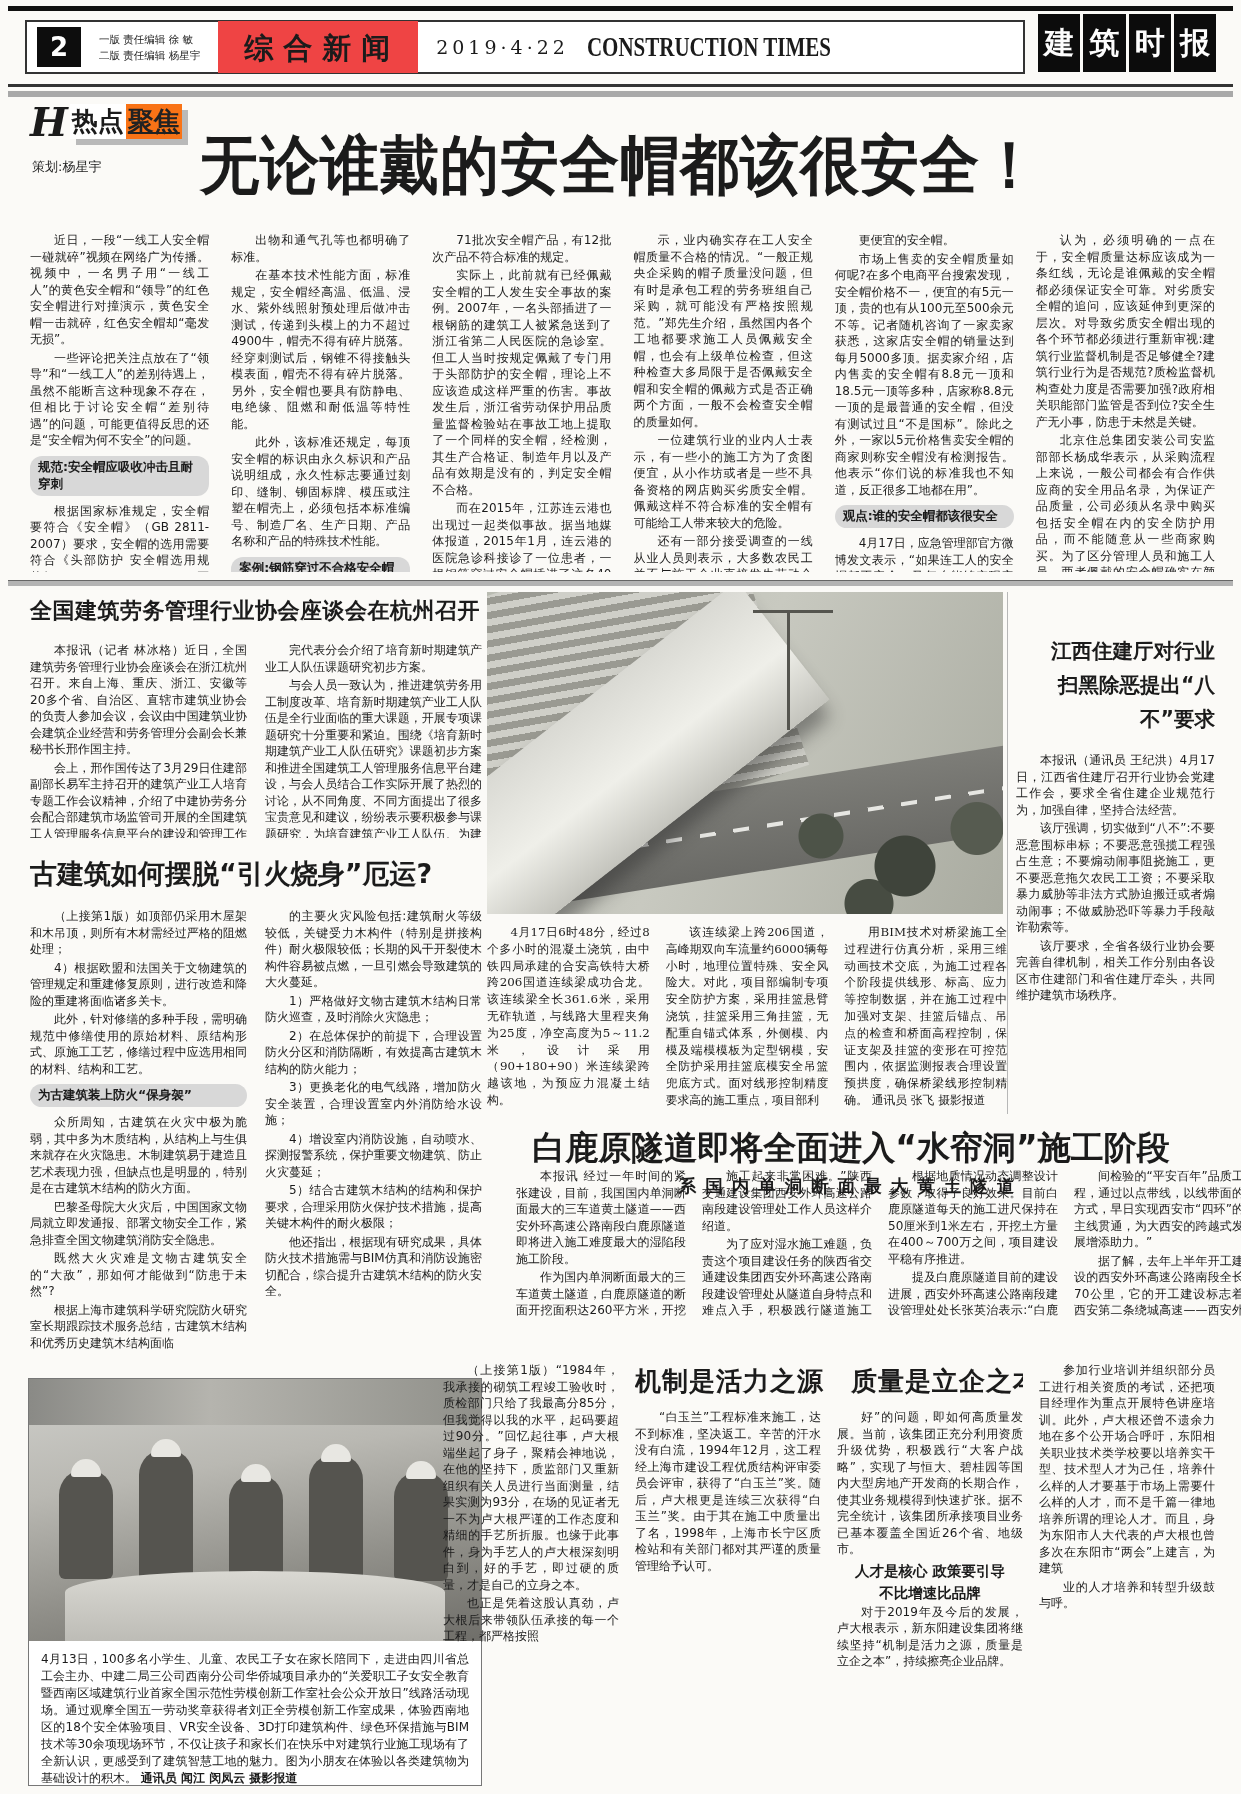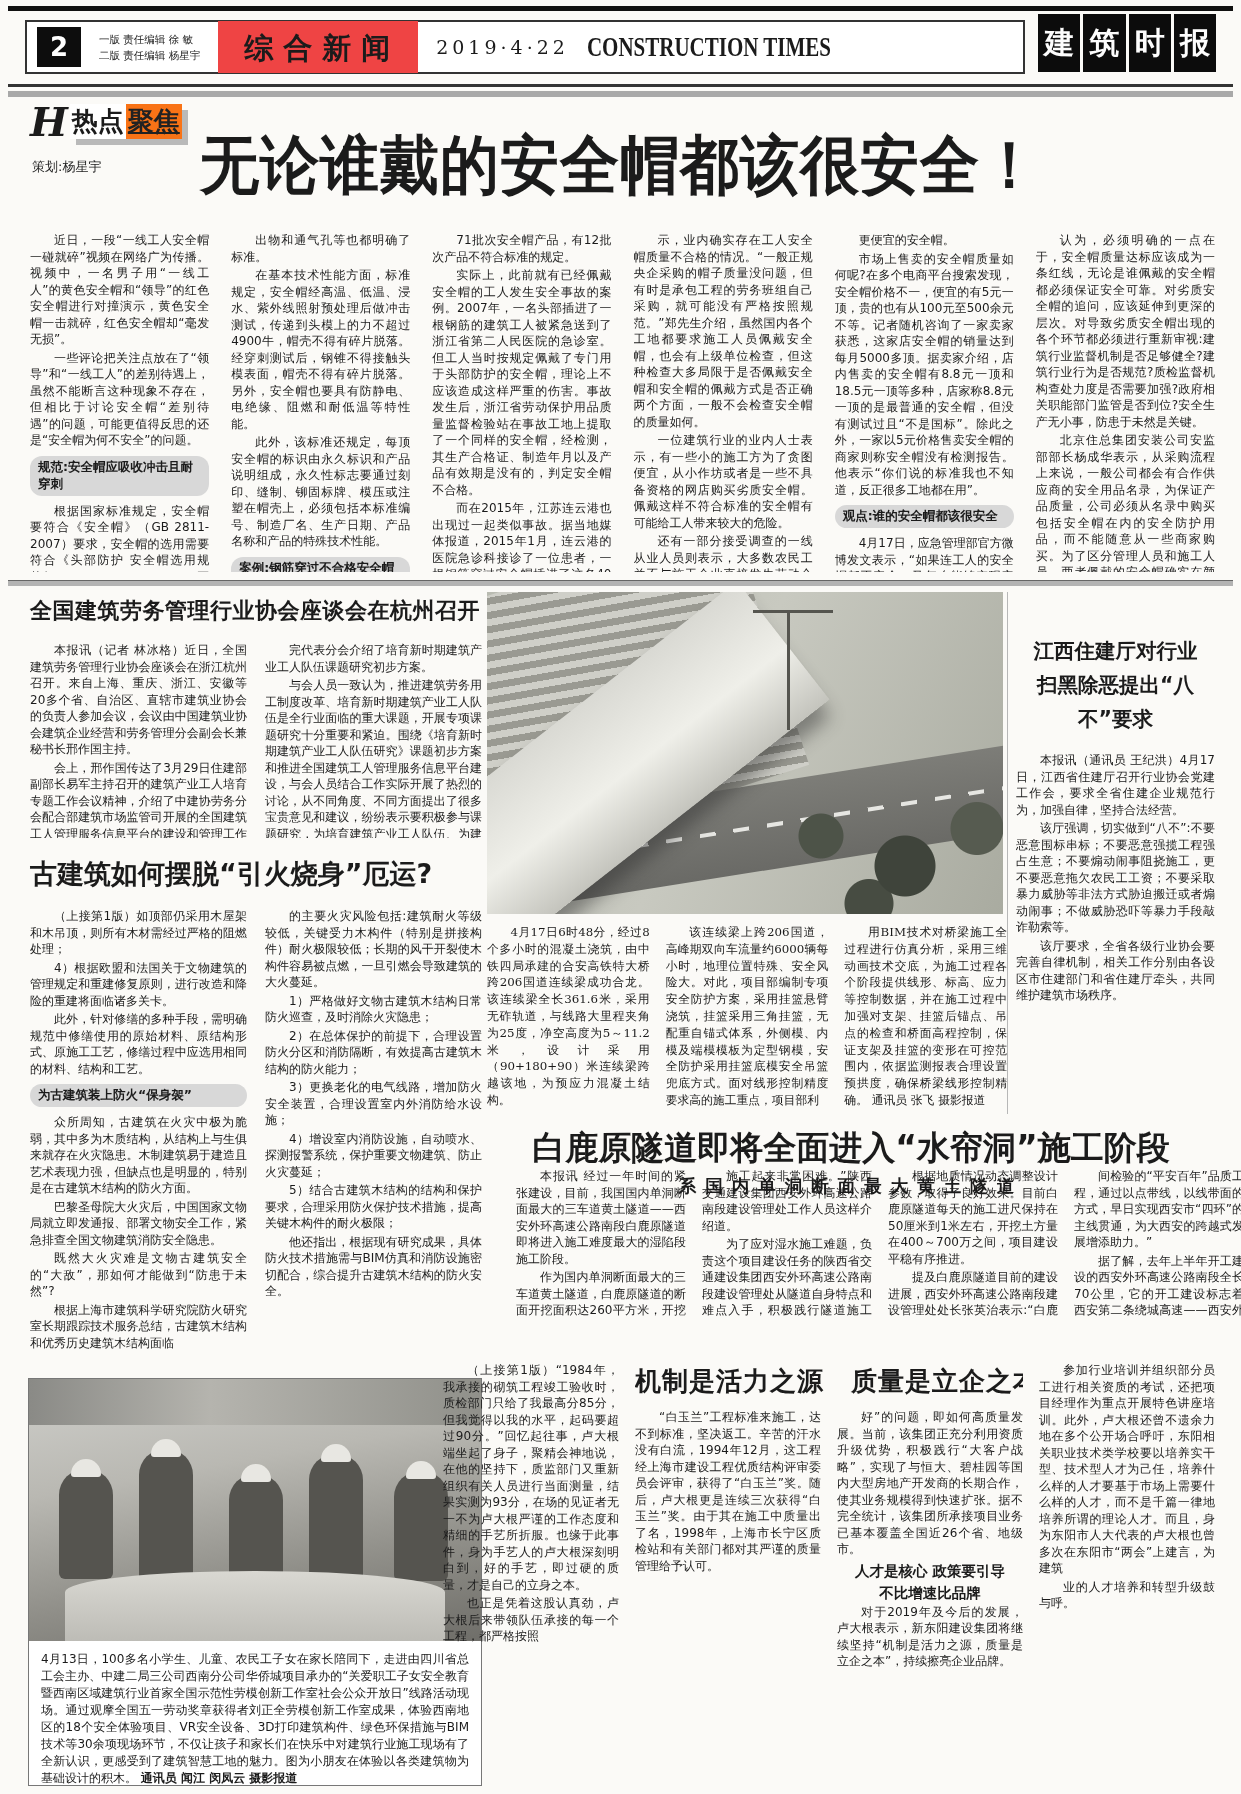--- a/index.html
+++ b/index.html
@@ -72,21 +72,21 @@
                 radial-gradient(circle at 55% 60%,#3f443b 0 30px,transparent 31px),
                 radial-gradient(circle at 85% 35%,#565b50 0 26px,transparent 27px),
                 radial-gradient(circle at 40% 85%,#474c42 0 24px,transparent 25px);}
   .pb-crane{position:absolute;left:300px;top:18px;width:3px;height:120px;background:#55554f;}
   .pb-crane:before{content:"";position:absolute;left:-34px;top:0;width:80px;height:3px;background:#55554f;}
   .cap-bridge{left:487px;top:924px;width:520px;height:190px;gap:16px;}
   .cap-bridge .para{font-family:"DejaVu Serif","Liberation Serif",serif;font-size:11.8px;line-height:16.8px;}
   .vrule{left:1007px;top:592px;width:1px;height:522px;background:#b7b7b7;}
   
   .jiangxi{left:1016px;top:592px;width:199px;height:522px;overflow:hidden;}
-  .jx-headline{margin-top:42px;text-align:center;font-size:20.5px;font-weight:900;line-height:34px;}
+  .jx-headline{margin-top:42px;text-align:right;font-size:20.5px;font-weight:900;line-height:34px;}
   .jx-body{margin-top:16px;}
   
   .bl-headline{left:487px;top:1126px;width:728px;text-align:center;font-size:33px;font-weight:900;white-space:nowrap;}
   .bl-subtitle{left:487px;top:1174px;width:728px;text-align:center;font-size:17.5px;font-weight:700;letter-spacing:9px;}
   .bl-body{left:487px;top:1168px;width:728px;height:148px;gap:16px;margin-left:29px;}
   
   .jz-wrap{left:443px;top:1362px;width:772px;height:424px;display:flex;gap:16px;}
   .jz-col1,.jz-col4{width:176px;overflow:hidden;}
   .jz-mid{flex:1;display:flex;flex-direction:column;overflow:hidden;}
   .jz-headline{text-align:center;font-size:26px;font-weight:900;letter-spacing:1px;margin:2px 0 10px 0;white-space:nowrap;}

